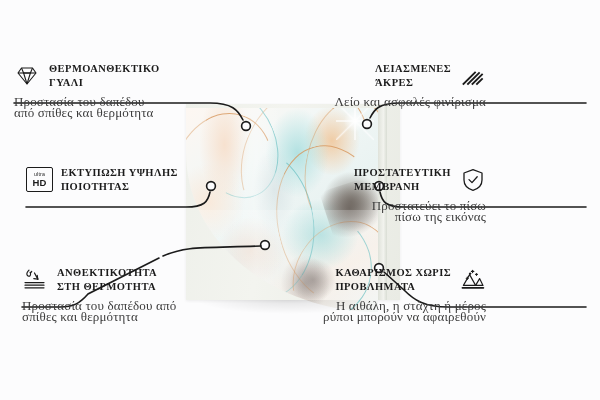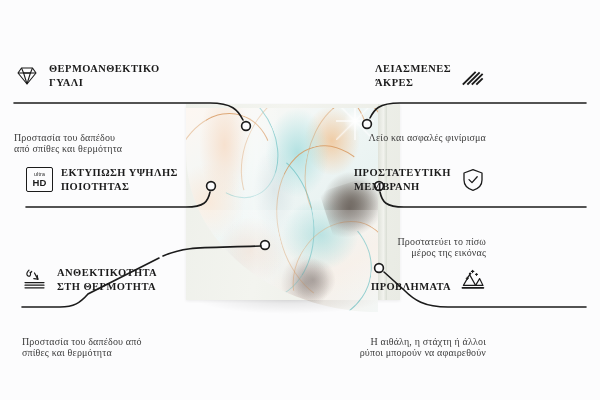--- a/index.html
+++ b/index.html
@@ -92,22 +92,22 @@
   .connectors{position:absolute;left:0;top:0;width:600px;height:400px;}
 
   
   .feat{position:absolute;}
   .feat .head{display:flex;align-items:center;gap:9px;}
   .feat .ttl{
     font-size:10.5px;font-weight:bold;letter-spacing:.45px;
     color:#1b1b1b;line-height:14px;text-transform:uppercase;
   }
   .feat .sub{
-    font-size:10px;color:#3c3c3c;line-height:11.4px;
-    letter-spacing:.15px;padding-top:6px;margin-top:36px;
+    font-size:13px;color:#3c3c3c;line-height:11.4px;
+    letter-spacing:.15px;padding-top:6px;
   }
   .feat.left .head{justify-content:flex-start;}
   .feat.left .ttl{text-align:left;}
   .feat.left .sub{text-align:left;}
   .feat.right .head{justify-content:flex-end;flex-direction:row;}
   .feat.right .ttl{text-align:left;}
   .feat.right .sub{text-align:right;}
   .ico{width:26px;height:26px;flex:0 0 26px;display:block;text-align:right;}
 
   .hd-badge{
@@ -265,41 +265,41 @@
       </span>
       <span class="ico">
         <svg viewBox="0 0 26 26" width="26" height="26" fill="none" stroke="#1b1b1b" stroke-width="1.3" stroke-linecap="round" stroke-linejoin="round">
           <path d="M13,2.6 L22,6 L22,13 C22,18.2 18,21.8 13,23.4 C8,21.8 4,18.2 4,13 L4,6 Z"></path>
           <path d="M9,12.6 L12,15.6 L17.2,9.8"></path>
         </svg>
       </span>
     </div>
     <div class="sub">
       <span>Προστατεύει το πίσω</span><br>
-      <span>μέρος της εικόνας</span>
+      <span>πίσω της εικόνας</span>
     </div>
   </div>
 
   <div class="feat right" id="f-clean">
     <div class="head">
       <span class="ttl">
-        <br>
+        <span>ΚΑΘΑΡΙΣΜΟΣ ΧΩΡΙΣ</span><br>
         <span>ΠΡΟΒΛΗΜΑΤΑ</span>
       </span>
       <span class="ico">
         <svg viewBox="0 0 26 26" width="26" height="26" fill="none" stroke="#1b1b1b" stroke-width="1.15" stroke-linecap="round" stroke-linejoin="round">
           <path d="M3.4,18.4 L9.6,7.6 L15.6,18.4 Z"></path>
           <path d="M15.6,18.4 L19.6,11.6 L23,18.4 Z"></path>
           <path d="M2.4,20.8 L23.4,20.8" stroke-width="1.7"></path>
           <path d="M6.2,11.2 L8.4,11.2 M7.3,10.1 L7.3,12.3"></path>
           <path d="M11.4,4.4 L13.8,4.4 M12.6,3.2 L12.6,5.6"></path>
           <path d="M15.6,7.4 L17.4,7.4 M16.5,6.5 L16.5,8.3"></path>
           <path d="M9.4,6.6 L10.9,6.6 M10.1,5.9 L10.1,7.4"></path>
         </svg>
       </span>
     </div>
     <div class="sub">
-      <span>Η αιθάλη, η στάχτη ή άλλοι</span><br>
+      <span>Η αιθάλη, η στάχτη ή μέρος</span><br>
       <span>ρύποι μπορούν να αφαιρεθούν</span>
     </div>
   </div>
 
 </div>
 
 </body></html>

